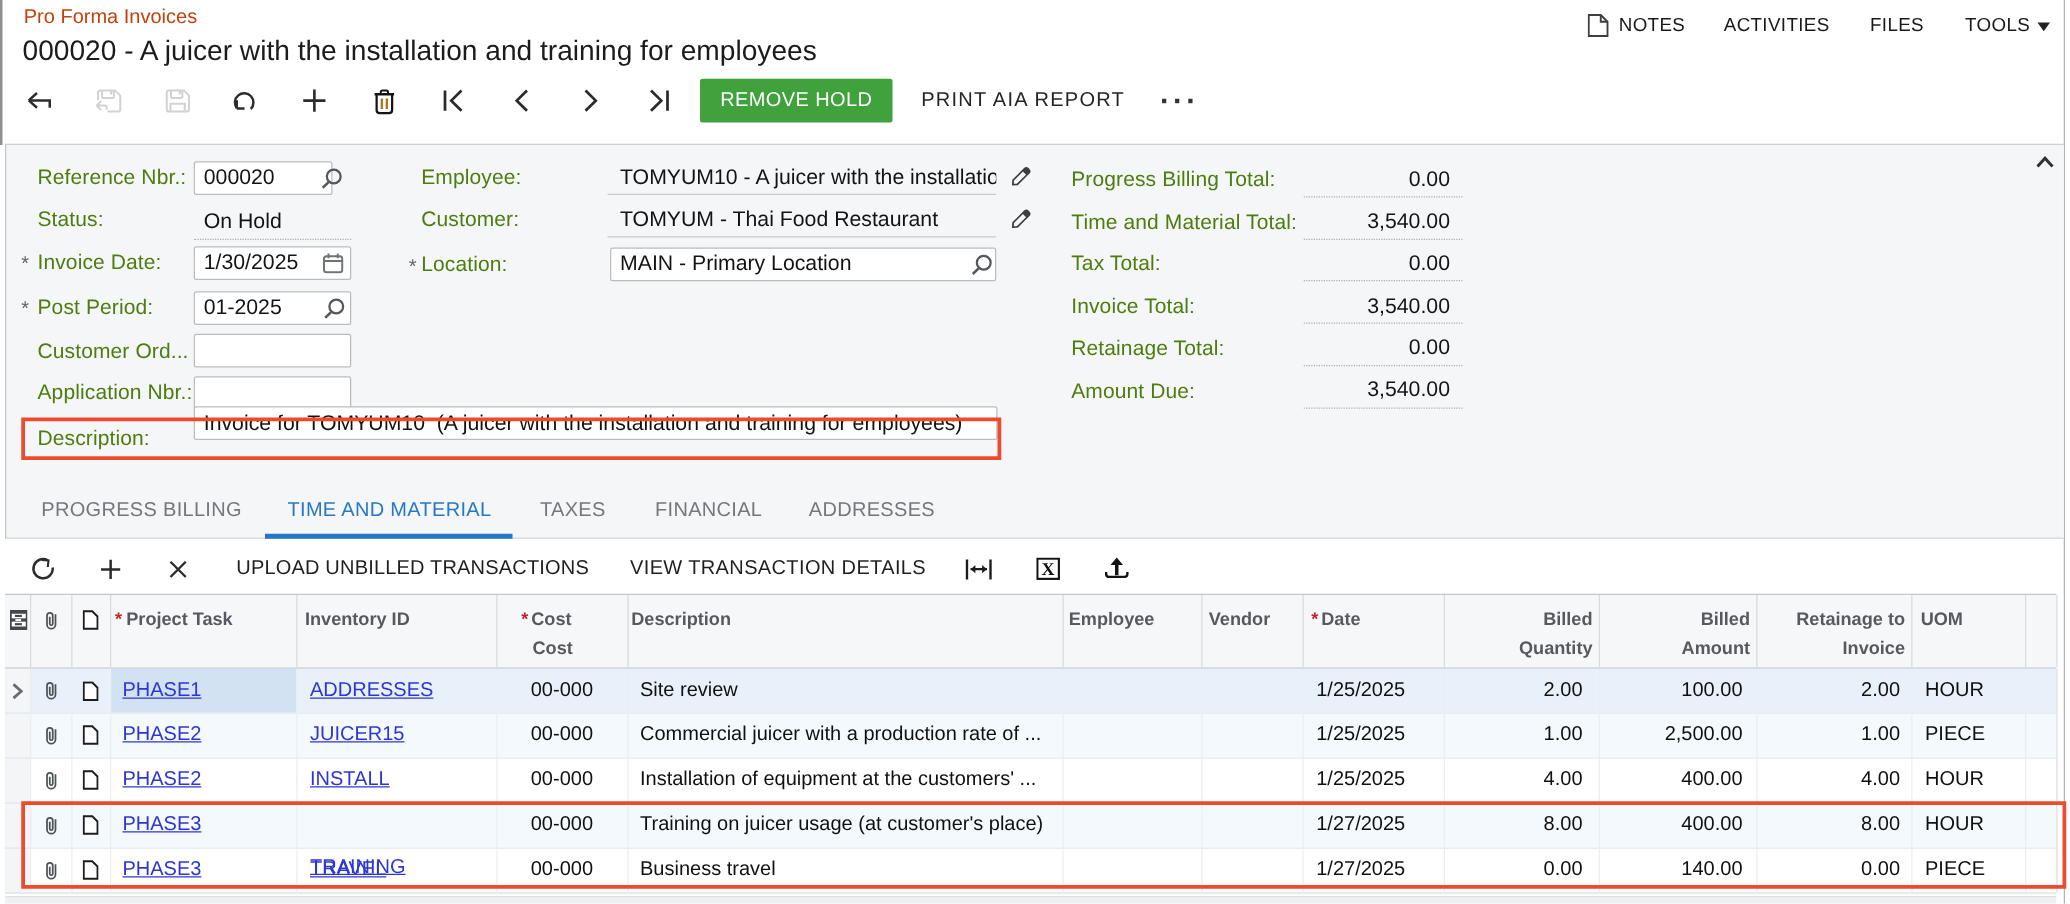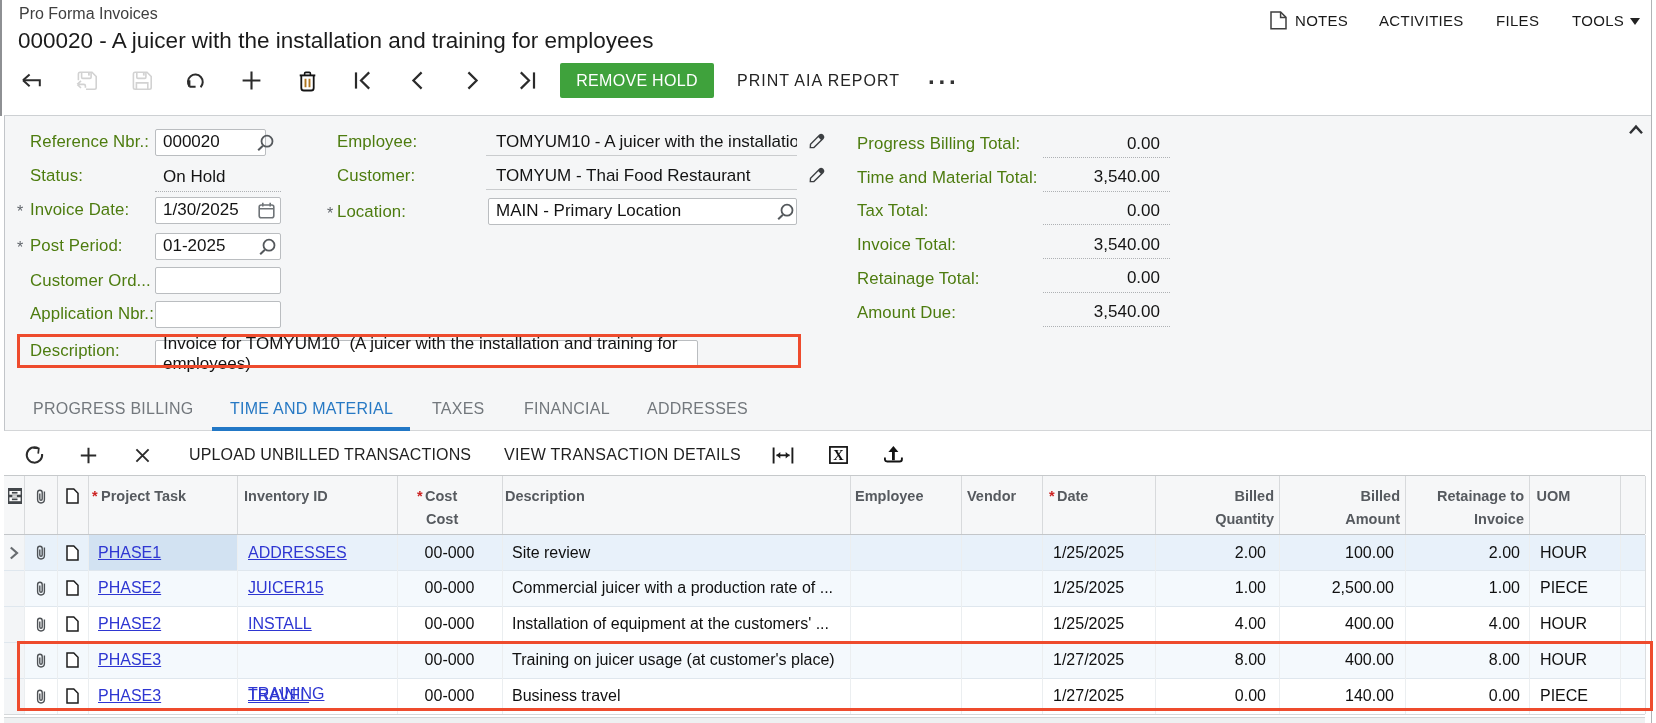--- a/index.html
+++ b/index.html
@@ -19,21 +19,21 @@
 .vline{position:absolute;width:1px;background:#d8dadc}
 .bvline{position:absolute;width:1px;background:#ebeef0}
 .hline{position:absolute;height:1px;background:#dfe7ee}
 .red{position:absolute;border:3px solid #ee4b2d;z-index:40}
 </style></head>
 <body>
 
 <div class="a" style="left:0;top:0;width:1.5px;height:116px;background:#8e9093"></div>
 <div class="a" style="left:1650.5px;top:0;width:1.5px;height:723px;background:#b0b3b6"></div>
 
-<div class="a" style="left:19px;top:5px;font-size:16px;color:#404040">Pro Forma Invoices</div>
+<div class="a" style="left:19px;top:5px;font-size:16px;color:#c2410c">Pro Forma Invoices</div>
 <div class="a" style="left:18px;top:28px;font-size:22.5px;color:#1b1b1b">000020 - A juicer with the installation and training for employees</div>
 
 <svg class="a" style="left:1270px;top:11px" width="18" height="19" viewBox="0 0 18 19">
     <path d="M1 17.8 V1 H10.6 L16 6.4 V17.8 Z" fill="#fff" stroke="#3f3f3f" stroke-width="1.5"></path>
     <path d="M10.6 1 V6.4 H16" fill="none" stroke="#3f3f3f" stroke-width="1.5"></path>
   </svg>
 <div class="a" style="left:1295px;top:12px;font-size:15px;letter-spacing:.3px;color:#191919">NOTES</div>
 <div class="a" style="left:1379px;top:12px;font-size:15px;letter-spacing:.3px;color:#191919">ACTIVITIES</div>
 <div class="a" style="left:1496px;top:12px;font-size:15px;letter-spacing:.3px;color:#191919">FILES</div>
 <div class="a" style="left:1572px;top:12px;font-size:15px;letter-spacing:.3px;color:#191919">TOOLS</div>
@@ -109,21 +109,21 @@
 <div class="inp" style="left:155px;top:232.5px;width:126px">01-2025</div>
 <svg class="a" style="left:258px;top:238px" width="18" height="18" viewBox="0 0 18 18" fill="none" stroke="#54585c">
     <circle cx="11" cy="7.2" r="5.5" stroke-width="1.8"></circle>
     <path d="M6.9 11.7 L2.2 16.2" stroke-width="2"></path>
   </svg>
 <div class="lbl" style="left:30px;top:267px">Customer Ord...</div>
 <div class="inp" style="left:155px;top:267.2px;width:126px"></div>
 <div class="lbl" style="left:30px;top:300px">Application Nbr.:</div>
 <div class="inp" style="left:155px;top:300.6px;width:126px"></div>
 <div class="lbl" style="left:30px;top:337px">Description:</div>
-<div class="inp" style="left:155px;top:340px;width:543px">Invoice for TOMYUM10&nbsp;&nbsp;(A juicer with the installation and training for employees)</div>
+<div class="inp" style="left:155px;top:325px;width:643px">Invoice for TOMYUM10&nbsp;&nbsp;(A juicer with the installation and training for employees)</div>
 <div class="red" style="left:17px;top:334px;width:784px;height:34px"></div>
 
 <div class="lbl" style="left:337px;top:128px">Employee:</div>
 <div class="a val" style="left:486px;top:129px;width:311px;height:27px;overflow:hidden;border-bottom:1px solid #caccce;display:flex;align-items:center;padding-left:10px;white-space:nowrap">TOMYUM10 - A juicer with the installation and training</div>
 <svg class="a" style="left:808px;top:132px" width="18" height="18" viewBox="0 0 18 18" fill="none" stroke="#3c3f42" stroke-width="1.4">
     <path d="M2.3 15.6 L2.5 12.2 L11.7 3 Q13.1 1.7 14.5 3.1 L15 3.6 Q16.4 5 15.1 6.4 L5.9 15.5 L2.3 15.6 Z"></path>
     <path d="M11.7 3 Q13.1 1.7 14.5 3.1 L15 3.6 Q16.4 5 15.1 6.4 L13.3 8.2 L9.9 4.8 Z" fill="#3c3f42" stroke="none"></path>
   </svg>
 <div class="lbl" style="left:337px;top:162px">Customer:</div>
 <div class="a val" style="left:486px;top:163px;width:311px;height:27px;border-bottom:1px solid #caccce;display:flex;align-items:center;padding-left:10px;white-space:nowrap">TOMYUM - Thai Food Restaurant</div>

